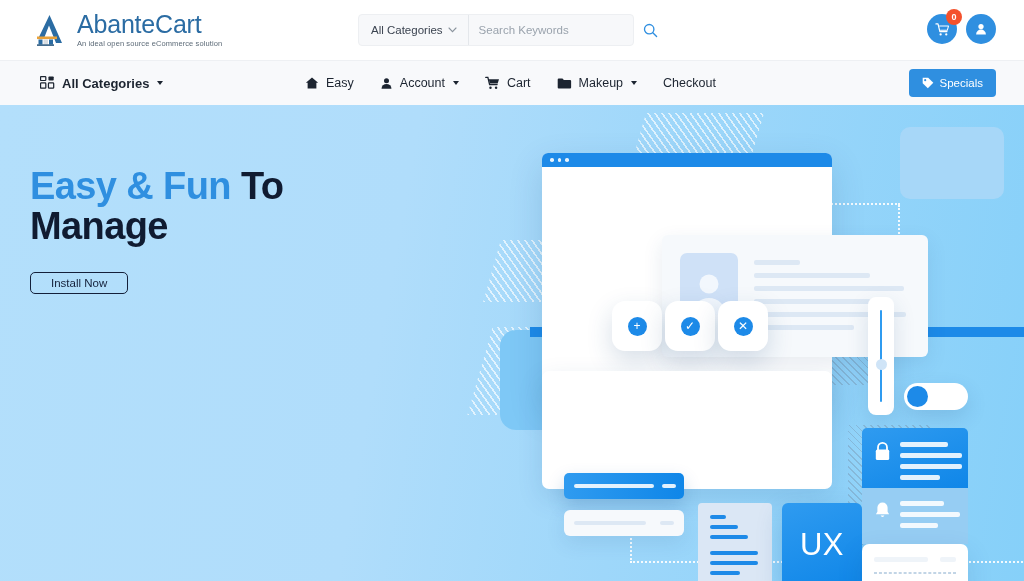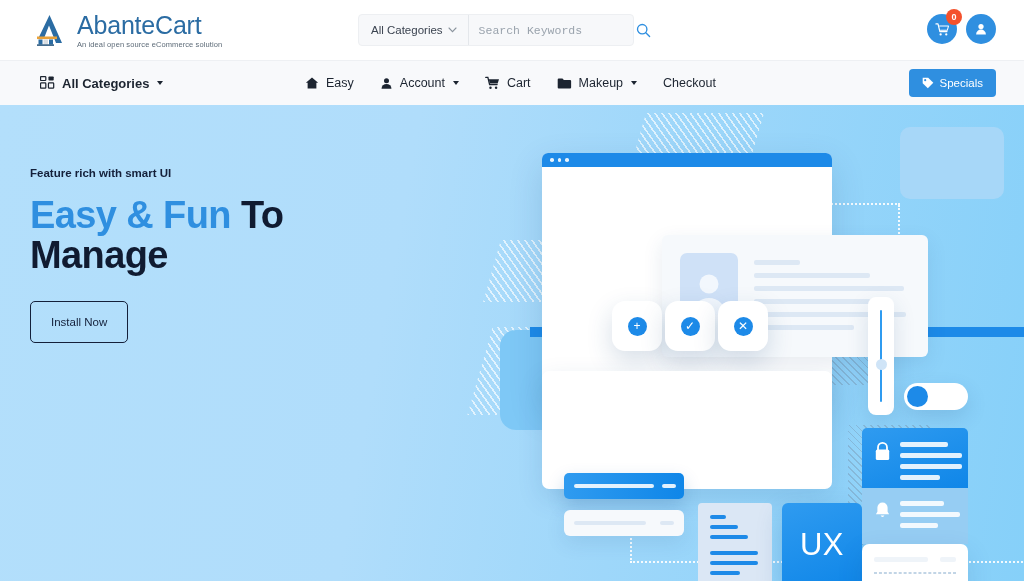--- a/index.html
+++ b/index.html
@@ -17,21 +17,21 @@
     height: 60px;
     background: #ffffff;
     display: flex;
     align-items: center;
     padding: 0 22px;
     position: relative;
   }
 
   .brand {
     display: flex;
-    align-items: flex-end;
+    align-items: flex-start;
     gap: 7px;
     text-decoration: none;
     margin-left: 10px;
   }
   .brand-mark {
     width: 38px;
     height: 36px;
     position: relative;
     flex: 0 0 auto;
   }
@@ -76,21 +76,21 @@
     font-weight: 500;
   }
   .search-input {
     flex: 1;
     border: none;
     outline: none;
     background: transparent;
     font-size: 11.5px;
     color: #3b4350;
     padding: 0 10px;
-    font-family: Liberation Mono, monospace;
+    font-family: Liberation Sans, sans-serif;
   }
   .search-input::placeholder { color: #9aa3ad; }
   .search-btn {
     width: 34px; height: 100%;
     display: flex; align-items: center; justify-content: center;
     background: none; border: none; cursor: pointer;
   }
 
   
   .header-tools {
@@ -186,21 +186,21 @@
     letter-spacing: -0.6px;
   }
   .hero-title .accent { color: #2f8fe0; }
   .hero-desc {
     margin-top: 22px;
     font-size: 11px; line-height: 1.62;
     color: #16223c; max-width: 352px;
   }
   .install-btn {
     margin-top: 26px;
-    height: 42px; padding: 0 20px;
+    height: 22px; padding: 0 20px;
     background: transparent;
     border: 1px solid #14203a;
     border-radius: 5px;
     font-size: 11.5px; color: #14203a;
     cursor: pointer;
     font-family: "Liberation Sans", sans-serif;
   }
 
   
   .illus { position: absolute; left: 470px; top: 0; width: 554px; height: 476px; }
@@ -419,21 +419,20 @@
       <path d="M0.8 0.8 h6.4 l6 6 -6.4 6.4 -6-6 z" fill="#fff"></path>
       <circle cx="3.7" cy="3.7" r="1.25" fill="#2f8fe0"></circle>
     </svg>
     <span>Specials</span>
   </button>
 </nav>
 
 <section class="hero">
 
   <div class="hero-left">
-    <div class="eyebrow">Feature rich with smart UI</div>
     <h1 class="hero-title"><span class="accent">Easy &amp; Fun</span><span> To Manage</span></h1>
     <button class="install-btn">Install Now</button>
   </div>
 
   <div class="illus">
 
     <div class="i hatch" style="left:166px;top:8px;width:118px;height:70px;transform:skewX(-16deg);"></div>
     <div class="i hatch" style="left:22px;top:135px;width:78px;height:62px;transform:skewX(-16deg);"></div>
     <div class="i hatch" style="left:10px;top:222px;width:95px;height:88px;transform:skewX(-16deg);"></div>
     <div class="i hatch-grey" style="left:308px;top:170px;width:110px;height:110px;"></div>

